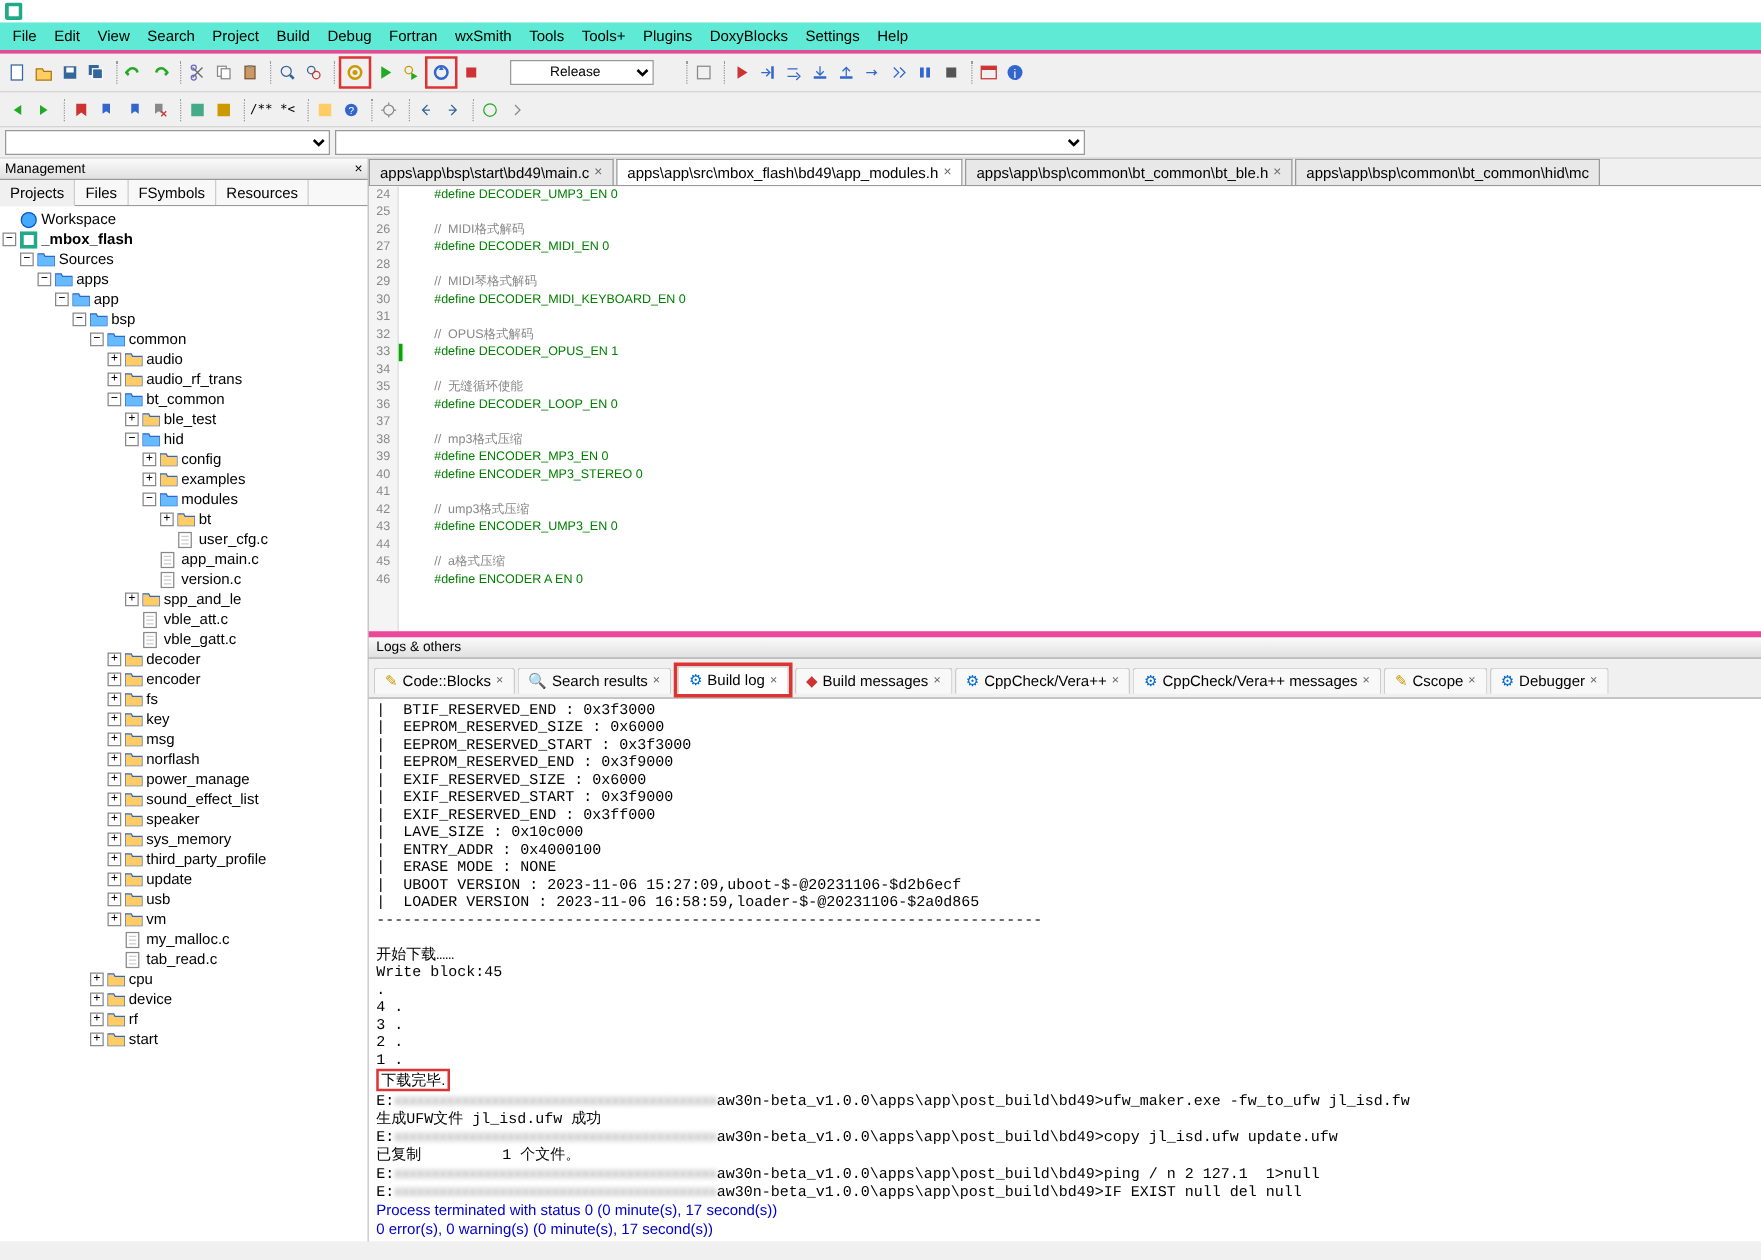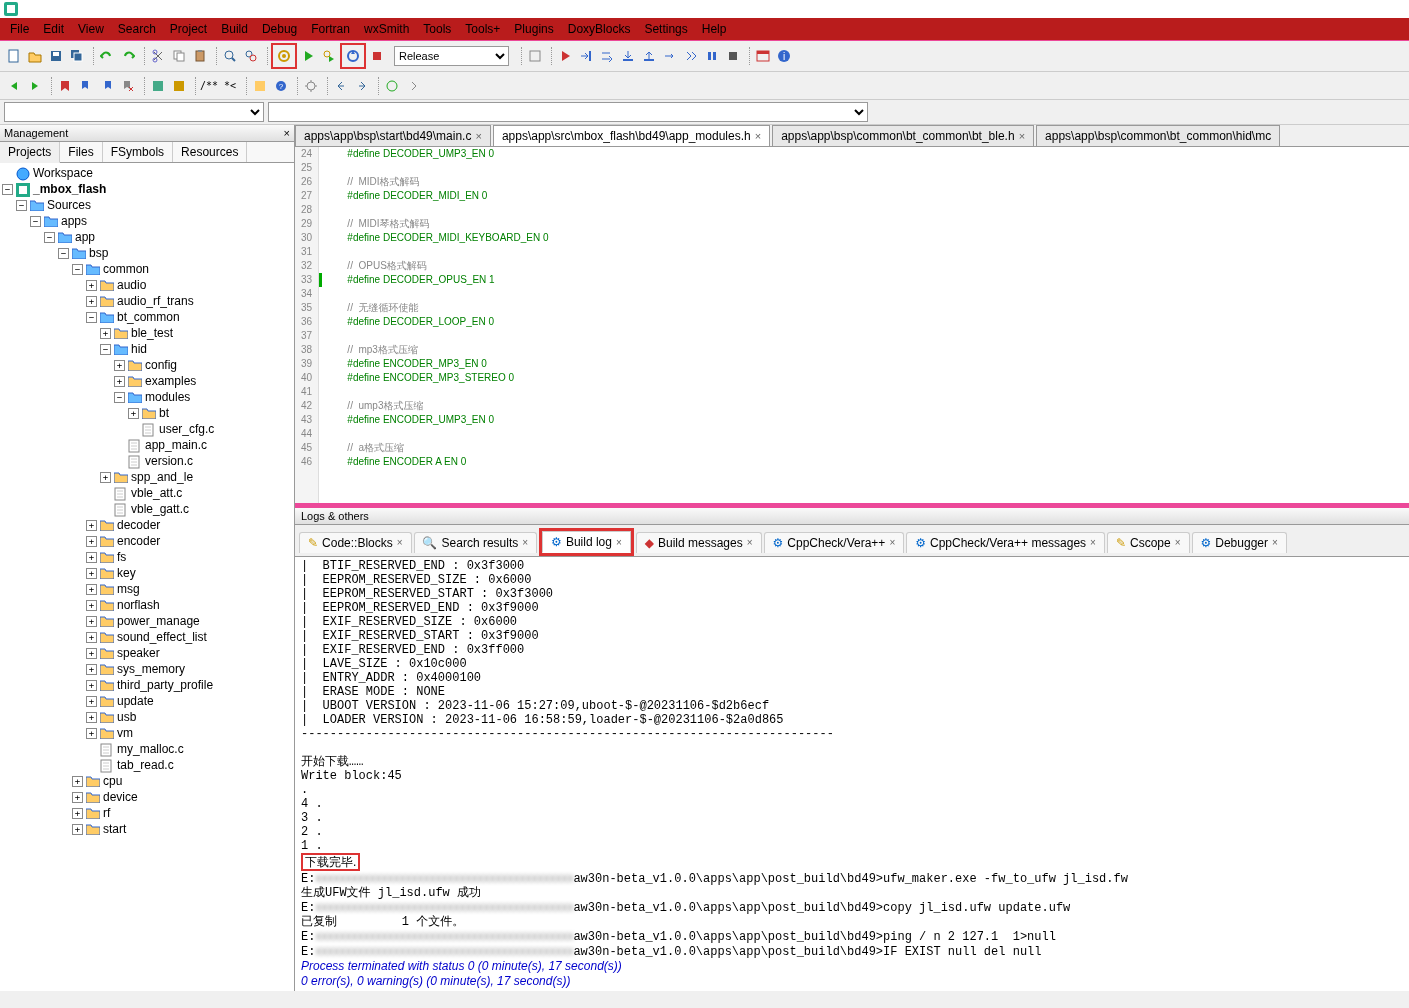--- a/index.html
+++ b/index.html
@@ -1,28 +1,28 @@
 <!DOCTYPE html>
 <html><head>
 <meta charset="utf-8">
 <style>
 * { box-sizing: border-box; margin: 0; padding: 0; font-family: "Microsoft YaHei", Tahoma, Arial, sans-serif; }
 body { background: #f0f0f0; font-size: 11px; color: #000; width: 1409px; height: 1008px; overflow: hidden; }
 
 .title-bar { background: #fff; padding: 2px 4px; font-size: 12px; display: flex; align-items: center; gap: 4px; }
 .title-bar .icon { width: 14px; height: 14px; display:inline-block; }
 
-.menu-bar { background: #b91c1c; padding: 2px 4px; display: flex; gap: 2px; font-size: 12px; border-bottom: 1px solid #ec4899; }
+.menu-bar { background: #5eead4; padding: 2px 4px; display: flex; gap: 2px; font-size: 12px; border-bottom: 3px solid #ec4899; }
 .menu-bar .menu-item { padding: 2px 6px; cursor: pointer; }
 
 .toolbar { background: #f0f0f0; padding: 2px 4px; display: flex; align-items: center; gap: 1px; border-bottom: 1px solid #ccc; min-height: 28px; }
 .tool-btn { width: 20px; height: 20px; display: inline-flex; align-items: center; justify-content: center; cursor: pointer; border: 1px solid transparent; }
 .tool-sep { width: 4px; height: 18px; border-right: 1px dotted #999; margin: 0 2px; }
 .boxed { border: 2px solid #d33; padding: 1px; }
-.build-select { border: 1px solid #999; height: 20px; font-size: 11px; width: 115px; background: #fff; margin: 0 6px; }
+.build-select { border: 1px solid #999; height: 20px; font-size: 11px; width: 115px; background: #fff; margin: 0 20px; padding-left: 27px; }
 
 .addr-bar { background: #f0f0f0; display: flex; align-items: center; gap: 4px; padding: 2px 4px; border-bottom: 1px solid #ccc; }
 .addr-select { border: 1px solid #999; height: 20px; font-size: 11px; background: #fff; }
 
 .main { display: flex; height: calc(100% - 142px); }
 
 .panel-left { width: 295px; background: #f0f0f0; border-right: 1px solid #999; display: flex; flex-direction: column; }
 .panel-header { background: linear-gradient(to bottom, #fafafa, #e0e0e0); font-size: 11px; padding: 2px 4px; display:flex; justify-content: space-between; align-items: center; border-bottom: 1px solid #999; }
 .panel-header .x { font-family: Arial; cursor: pointer; }
 .panel-tabs { display: flex; background: #f8f8f8; border-bottom: 1px solid #999; }
@@ -56,21 +56,21 @@
 .logs-header { background: linear-gradient(to bottom, #fafafa, #e0e0e0); padding: 2px 6px; border-bottom: 1px solid #999; font-size: 11px; }
 .logs-tabs { display: flex; background: #f0f0f0; padding: 3px 4px 0 4px; gap: 2px; align-items: center; border-bottom: 1px solid #999;}
 .log-tab { padding: 3px 8px; border: 1px solid #ccc; border-bottom: none; background: #f8f8f8; display: flex; align-items: center; gap: 4px; font-size: 12px; cursor: pointer; border-radius: 3px 3px 0 0; }
 .log-tab.active { background: #fff; border-bottom: 1px solid #fff; margin-bottom: -1px; }
 .log-tab .gear { color: #0066cc; }
 .log-tab .x2 { color: #666; font-size: 10px; }
 .boxed-tab { border: 3px solid #d33; padding: 0; }
 .boxed-tab .log-tab { margin:0; border-radius:0; }
 
 .log-body { flex: 1; background: #fff; font-family: "Microsoft YaHei", "Courier New", monospace; font-size: 12px; padding: 2px 6px; overflow: hidden; white-space: pre; line-height: 14px; }
-.log-body .status-line { color: #0000cc; font-style: italic; }
+.log-body .status-line { color: #0000cc; }
 .log-body .redbox { border: 2px solid #d33; display: inline-block; padding: 0 2px; }
 .log-body .blur { color: transparent; text-shadow: 0 0 4px #888; }
 </style>
 </head>
 <body>
 
 <div class="title-bar">
   <span class="icon">
     <svg width="14" height="14">
         <rect width="14" height="14" fill="#2a8" rx="2"></rect>

